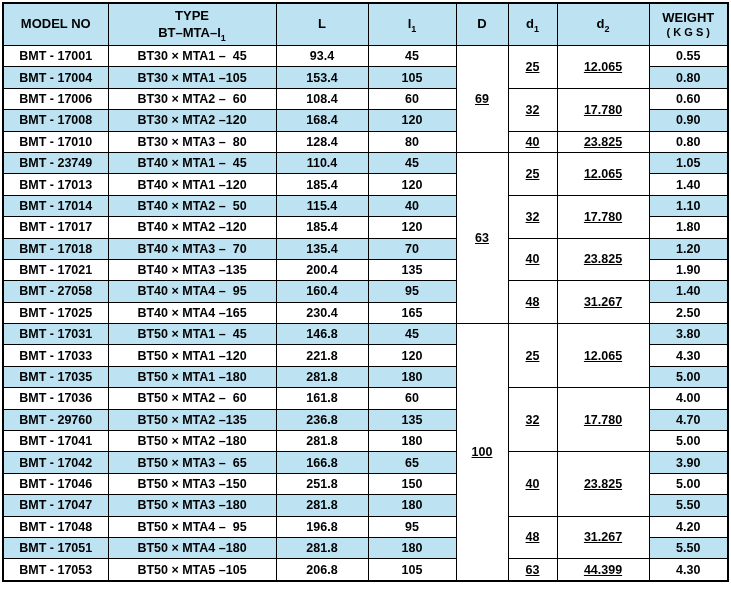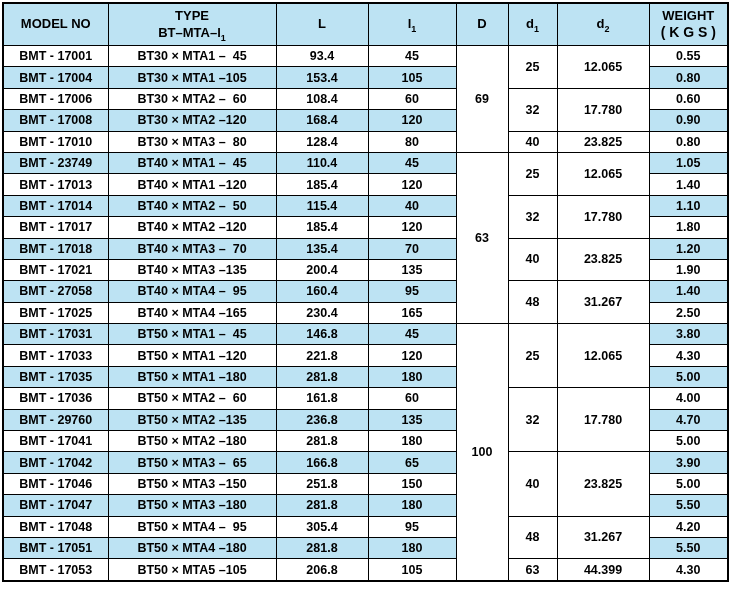--- a/index.html
+++ b/index.html
@@ -42,31 +42,32 @@
     height: 20.4px;
     background: #ffffff;
   }
   
   table.spec tbody tr:nth-child(even) td {
     background: #bde3f3;
   }
   
   table.spec tbody td.span-cell {
     background: #ffffff !important;
+    text-decoration: underline;
   }
   td.type-col {
     white-space: pre;
     margin-left: 44px;
   }
   sub {
     font-size: 9px;
     line-height: 0;
   }
   .kgs-line {
-    font-size: 14px;
+    font-size: 11px;
   }
   
   col.c-model  { width: 105px; }
   col.c-type   { width: 168px; }
   col.c-L      { width: 92px;  }
   col.c-l1     { width: 88px;  }
   col.c-D      { width: 52px;  }
   col.c-d1     { width: 49px;  }
   col.c-d2     { width: 92px;  }
   col.c-weight { width: 79px;  }
@@ -278,21 +279,21 @@
         <tr>
           <td>BMT - 17047</td>
           <td class="type-col">BT50 × MTA3 –180</td>
           <td>281.8</td>
           <td>180</td>
           <td>5.50</td>
         </tr>
         <tr>
           <td>BMT - 17048</td>
           <td class="type-col">BT50 × MTA4 –  95</td>
-          <td>305.4</td>
+          <td>196.8</td>
           <td>95</td>
           <td class="span-cell" rowspan="2">48</td>
           <td class="span-cell" rowspan="2">31.267</td>
           <td>4.20</td>
         </tr>
         <tr>
           <td>BMT - 17051</td>
           <td class="type-col">BT50 × MTA4 –180</td>
           <td>281.8</td>
           <td>180</td>

